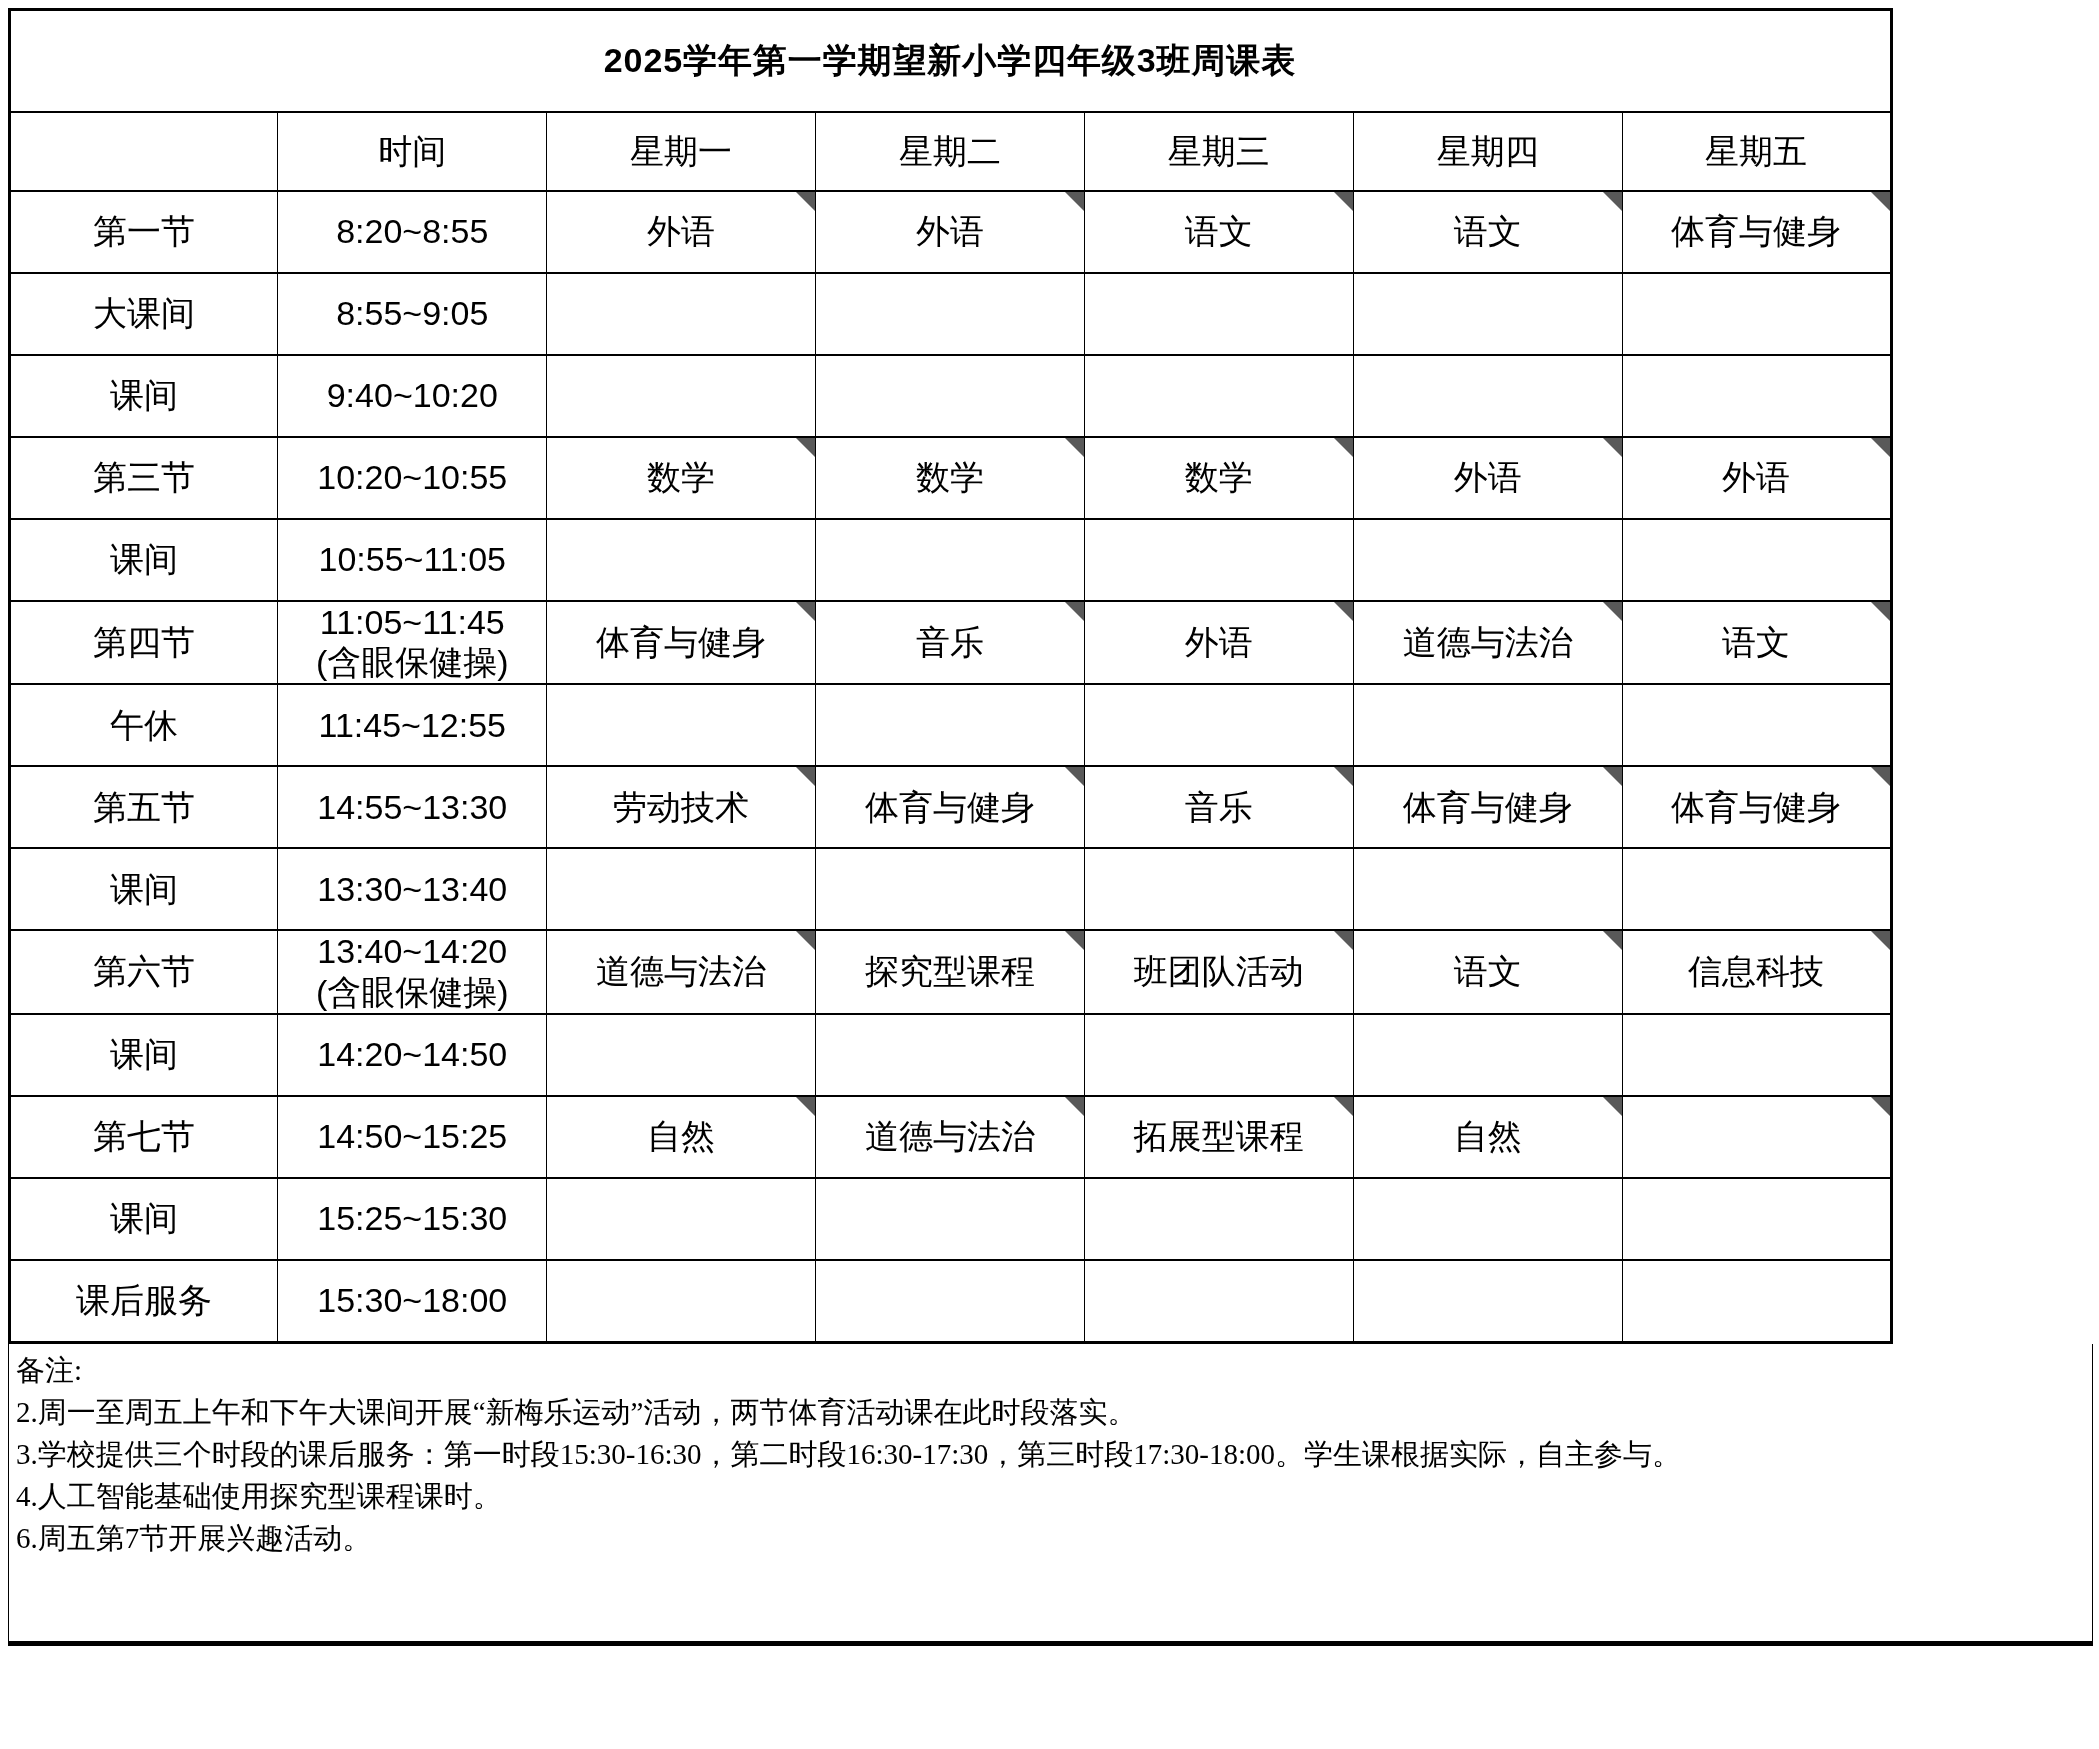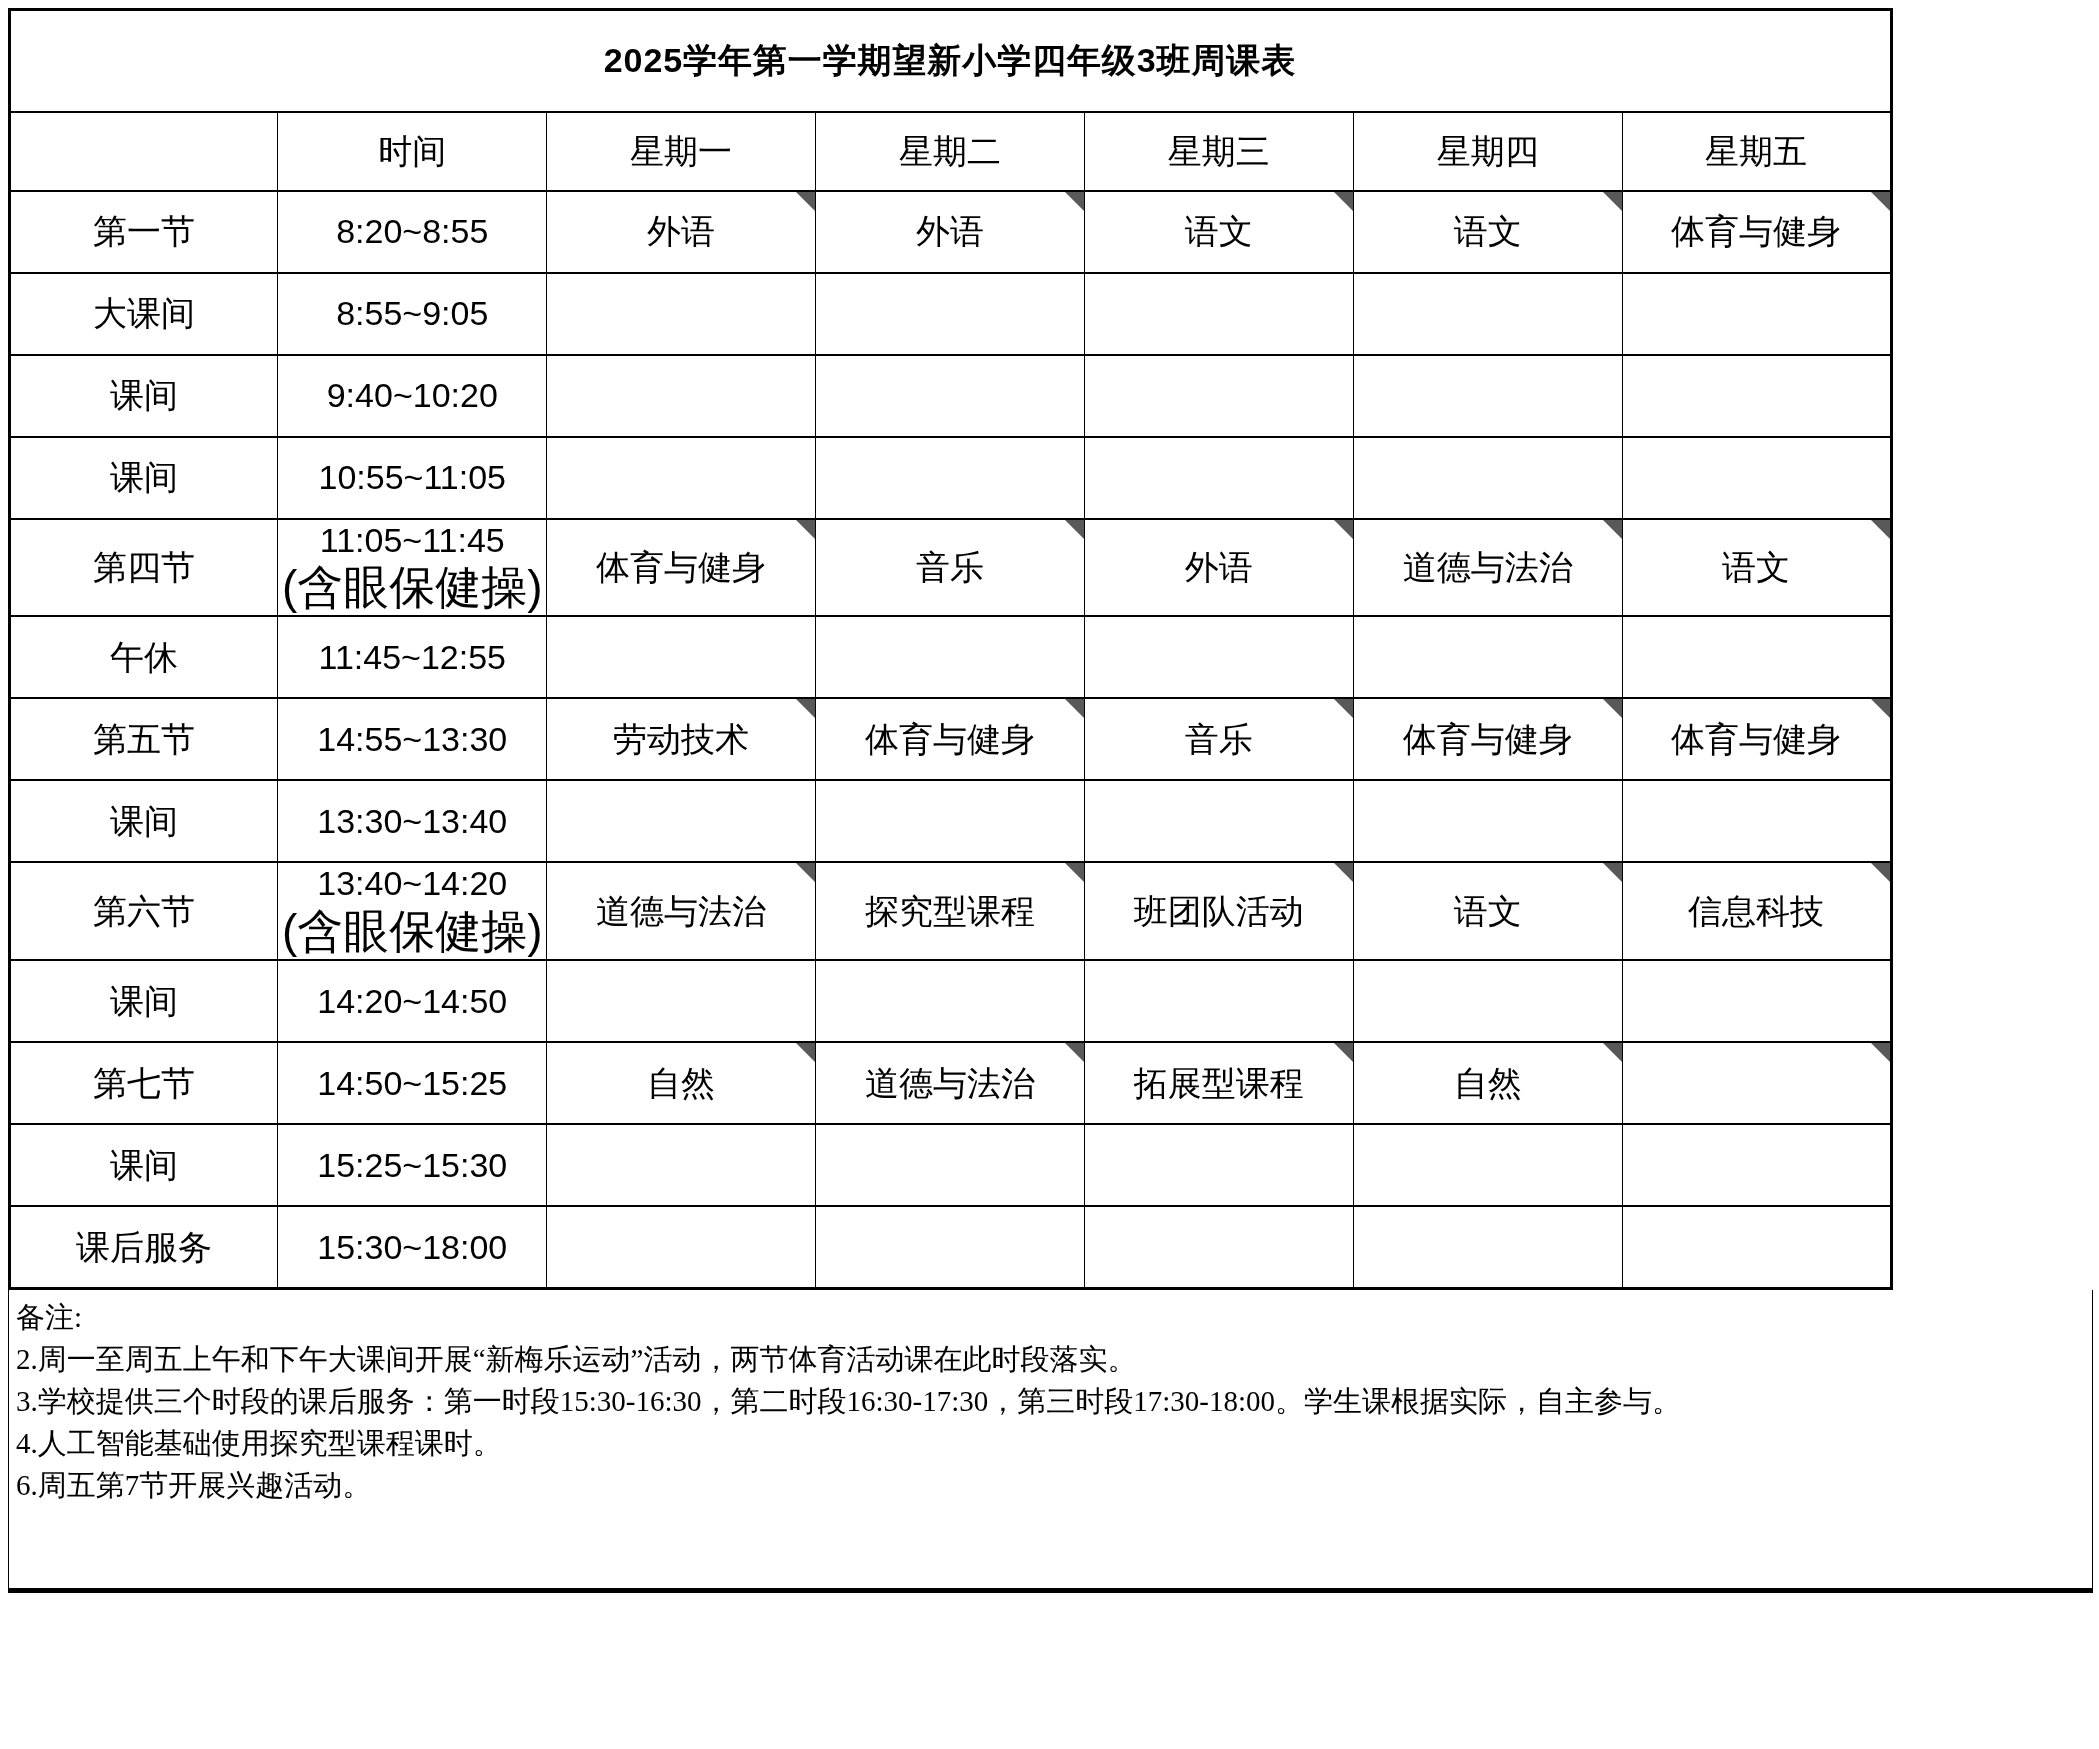--- a/index.html
+++ b/index.html
@@ -30,21 +30,21 @@
     line-height:1.2;
   }
   td.title-cell{
     height:100px;
     font-size:49px;
     font-weight:bold;
     letter-spacing:0.9px;
   }
   tr.header-row td{height:77px;}
   tbody tr td{height:80px;}
-  .time-line2{font-size:46px;}
+  .time-line2{font-size:34px;}
   .tri{
     position:absolute;top:0;right:0;
     width:0;height:0;
     border-top:19px solid #595959;
     border-left:19px solid transparent;
   }
   .notes{
     width:2070px;
     border-left:1.9px solid #000;
     border-right:1.9px solid #000;
@@ -116,20 +116,31 @@
           <td>
             <div>9:40~10:20</div>
           </td>
           <td><span></span></td>
           <td><span></span></td>
           <td><span></span></td>
           <td><span></span></td>
           <td><span></span></td>
         </tr>
         <tr>
+          <td>第三节</td>
+          <td>
+            <div>10:20~10:55</div>
+          </td>
+          <td><span>数学</span><div class="tri" style="border-top-color: rgb(89, 89, 89);"></div></td>
+          <td><span>数学</span><div class="tri" style="border-top-color: rgb(89, 89, 89);"></div></td>
+          <td><span>数学</span><div class="tri" style="border-top-color: rgb(89, 89, 89);"></div></td>
+          <td><span>外语</span><div class="tri" style="border-top-color: rgb(89, 89, 89);"></div></td>
+          <td><span>外语</span><div class="tri" style="border-top-color: rgb(89, 89, 89);"></div></td>
+        </tr>
+        <tr>
           <td>课间</td>
           <td>
             <div>10:55~11:05</div>
           </td>
           <td><span></span></td>
           <td><span></span></td>
           <td><span></span></td>
           <td><span></span></td>
           <td><span></span></td>
         </tr>

